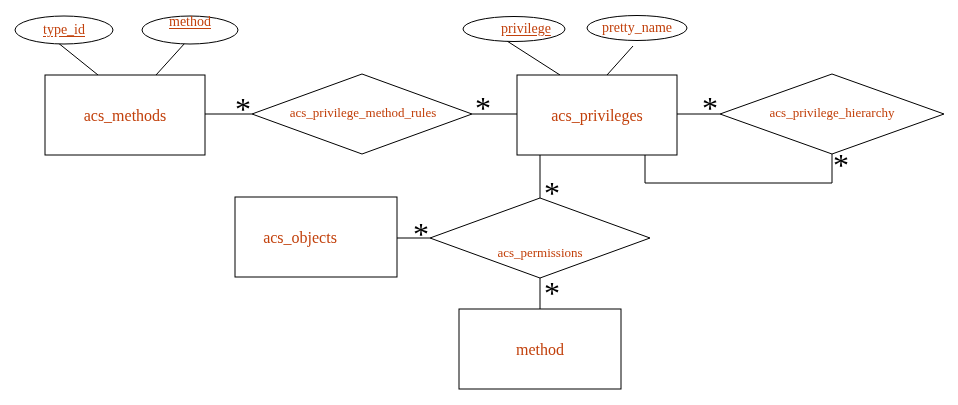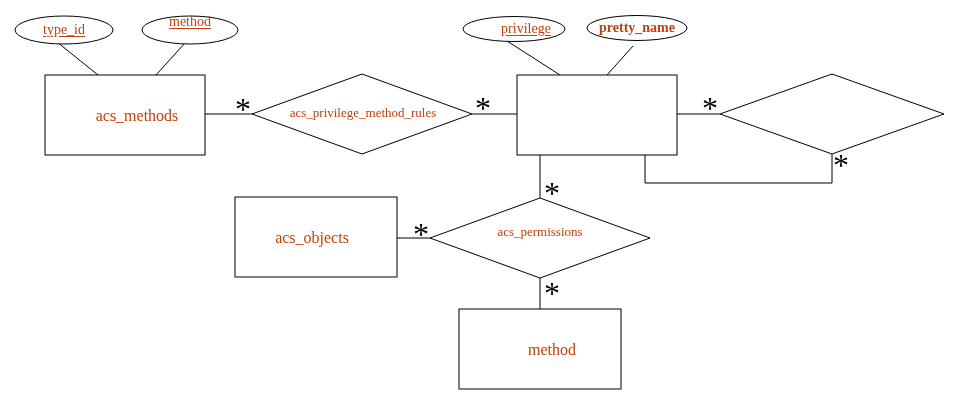--- a/index.html
+++ b/index.html
@@ -20,21 +20,21 @@
     top: 0;
   }
   .lbl {
     position: absolute;
     transform: translate(-50%, -50%);
     font-family: "Liberation Serif", serif;
     color: #c2410c;
     white-space: nowrap;
     text-align: left;
   }
-  .entity-lbl { font-size: 16px; margin-left: 12px; }
+  .entity-lbl { font-size: 16px; }
   .rel-lbl    { font-size: 13px; }
   .attr-lbl   { font-size: 14px; }
   .underline  { text-decoration: underline; text-underline-offset: 2px; }
   .star {
     position: absolute;
     transform: translate(-50%, -50%);
     font-family: "Liberation Serif", serif;
     font-size: 32px;
     line-height: 32px;
     color: #000000;
@@ -76,30 +76,32 @@
 
     <g stroke="#000000" stroke-width="1" fill="#ffffff">
       <ellipse cx="64" cy="30" rx="49" ry="14"></ellipse>
       <ellipse cx="190" cy="30" rx="48" ry="14"></ellipse>
       <ellipse cx="514" cy="29" rx="51" ry="12.5"></ellipse>
       <ellipse cx="637" cy="28" rx="50" ry="12.5"></ellipse>
     </g>
   </svg>
 
   <div class="lbl entity-lbl" style="left:125px; top:116px;">acs_methods</div>
+  <div class="lbl entity-lbl" style="left:597px; top:116px;">acs_privileges</div>
   <div class="lbl entity-lbl" style="left:300px; top:238px;">acs_objects</div>
   <div class="lbl entity-lbl" style="left:540px; top:350px;">method</div>
 
   <div class="lbl rel-lbl" style="left:363px; top:113px;">acs_privilege_method_rules</div>
-  <div class="lbl rel-lbl" style="left:540px; top:232px;">acs_permissions</div>
+  <div class="lbl rel-lbl" style="left:832px; top:113px;">acs_privilege_hierarchy</div>
+  <div class="lbl rel-lbl" style="left:540px; top:253px;">acs_permissions</div>
 
   <div class="lbl attr-lbl underline" style="left:64px;  top:30px;">type_id</div>
   <div class="lbl attr-lbl underline" style="left:190px; top:22px;">method</div>
   <div class="lbl attr-lbl underline" style="left:514px; top:29px;margin-left:12px;">privilege</div>
-  <div class="lbl attr-lbl" style="left:637px; top:28px;font-weight:bold;">pretty_name</div>
+  <div class="lbl attr-lbl" style="left:637px; top:28px;">pretty_name</div>
 
   <div class="star" style="left:243px; top:109px;">*</div>
   <div class="star" style="left:483px; top:108px;">*</div>
   <div class="star" style="left:710px; top:108px;">*</div>
   <div class="star" style="left:841px; top:165px;">*</div>
   <div class="star" style="left:552px; top:193px;">*</div>
   <div class="star" style="left:421px; top:234px;">*</div>
   <div class="star" style="left:552px; top:293px;">*</div>
 
 </div>

